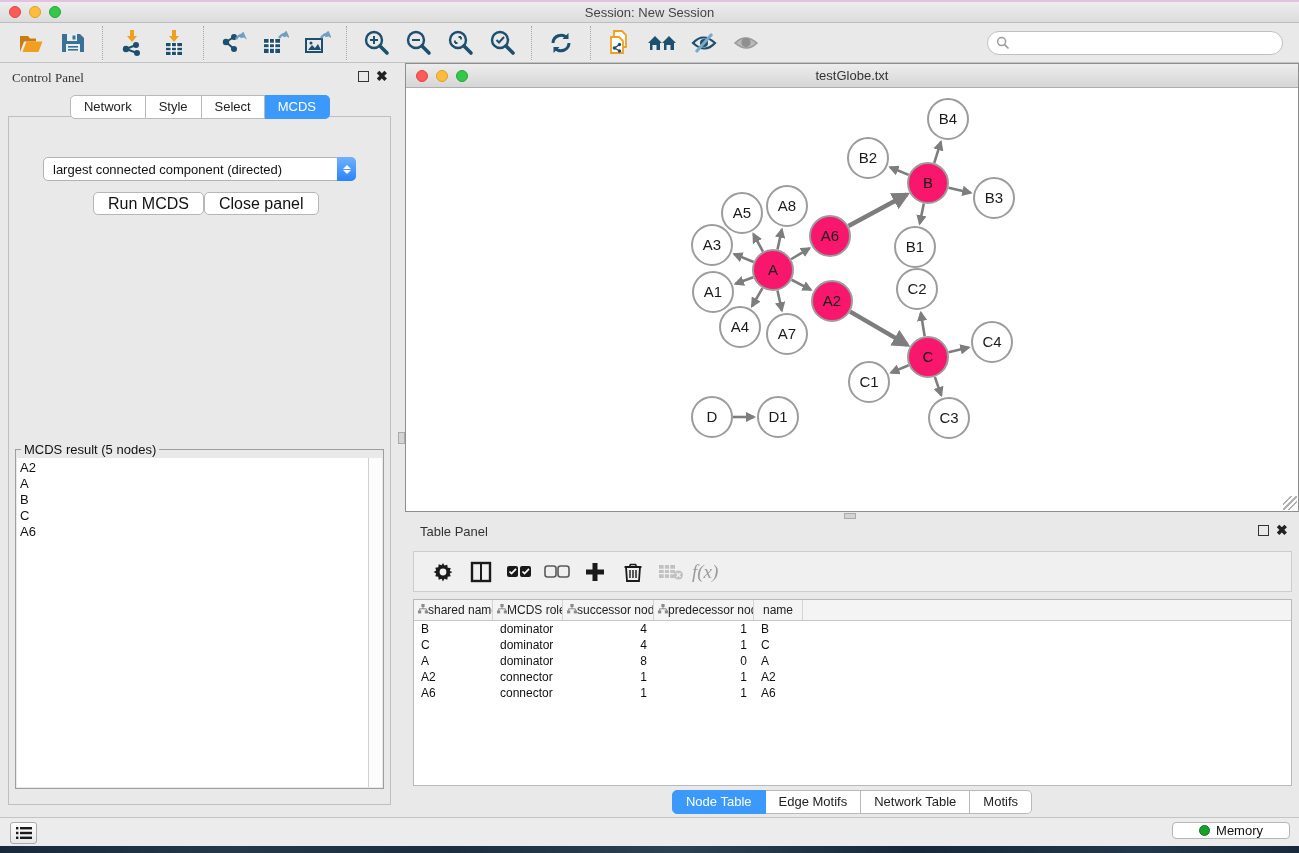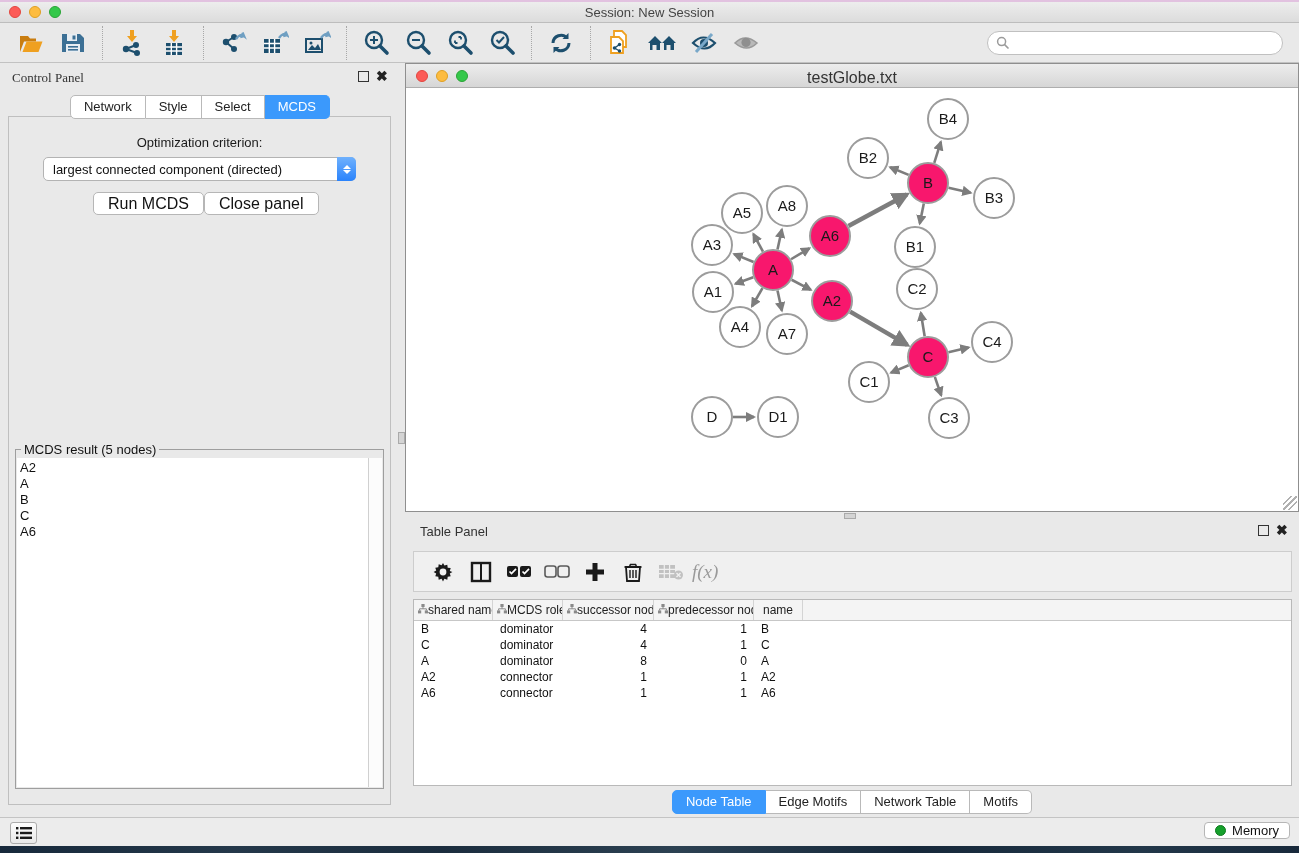--- a/index.html
+++ b/index.html
@@ -99,21 +99,21 @@
   .vsplit-handle { position:absolute; left:398px; top:432px; width:7px; height:12px; background:#d4d4d4; border:1px solid #aaa; }
   .hsplit-handle { position:absolute; left:844px; top:513px; width:12px; height:6px; background:#d4d4d4; border:1px solid #aaa; }
   
   .net-window {
     position:absolute; left:405px; top:63px; width:894px; height:449px;
     border:1px solid #8f8f8f; background:#fff;
   }
   .net-titlebar {
     position:absolute; left:0; top:0; width:100%; height:24px;
     background:linear-gradient(#ededed,#d6d6d6); border-bottom:1px solid #aeaeae;
-    display:flex; align-items:flex-end; justify-content:center; font-size:16px; color:#333;
+    display:flex; align-items:center; justify-content:center; font-size:13px; color:#333;
   }
   .net-lights { position:absolute; left:10px; top:6px; display:flex; gap:8px; }
   .net-canvas { position:absolute; left:0; top:24px; width:892px; height:423px; background:#fff; overflow:hidden; }
   .grip { position:absolute; right:1px; bottom:1px; width:14px; height:14px;
     background:
       linear-gradient(135deg, transparent 46%, #b0b0b0 46%, #b0b0b0 54%, transparent 54%) 0 0/14px 14px,
       linear-gradient(135deg, transparent 66%, #b0b0b0 66%, #b0b0b0 74%, transparent 74%) 0 0/14px 14px,
       linear-gradient(135deg, transparent 26%, #b0b0b0 26%, #b0b0b0 34%, transparent 34%) 0 0/14px 14px;
   }
   
@@ -145,21 +145,21 @@
   .statusbar {
     position:absolute; left:0; top:817px; width:1299px; height:29px;
     background:#ececec; border-top:1px solid #c4c4c4;
   }
   .list-btn {
     position:absolute; left:10px; top:4px; width:27px; height:22px;
     background:linear-gradient(#fdfdfd,#e8e8e8); border:1px solid #ababab; border-radius:3px;
     display:flex; align-items:center; justify-content:center;
   }
   .memory-btn {
-    position:absolute; right:9px; top:4px; height:17px; padding:0 10px;
+    position:absolute; right:9px; top:4px; height:17px; padding:0 26px;
     background:#fff; border:1px solid #b6b6b6; border-radius:4px;
     display:flex; align-items:center; gap:6px; font-size:13px; color:#111;
   }
   .mem-dot { width:11px; height:11px; border-radius:50%; background:#16a02c; border:1px solid #0d7a1f; }
   .desktop-strip {
     position:absolute; left:0; top:846px; width:1299px; height:7px;
     background:linear-gradient(90deg,#17293b,#24384a 18%,#1b2d3e 34%,#2c4152 52%,#16283a 70%,#223749 88%,#18293b);
   }
 </style>
 </head>
@@ -327,21 +327,20 @@
     <span class="float-box"></span>
     <span class="close-x">✖</span>
   </div>
   <div class="cp-tabs" id="cp-tabs">
       <span class="seg-item">Network</span>
       <span class="seg-item">Style</span>
       <span class="seg-item">Select</span>
       <span class="seg-item active">MCDS</span>
     </div>
   <div class="cp-content">
-    <div class="opt-label">Optimization criterion:</div>
     <div class="dropdown">
       <span class="dropdown-text">largest connected component (directed)</span>
       <span class="dropdown-step">
         <span class="chev up"></span>
           <span class="chev down"></span>
       </span>
     </div>
     <button class="btn btn-run">Run MCDS</button>
     <button class="btn btn-close">Close panel</button>
     <div class="result-group">

